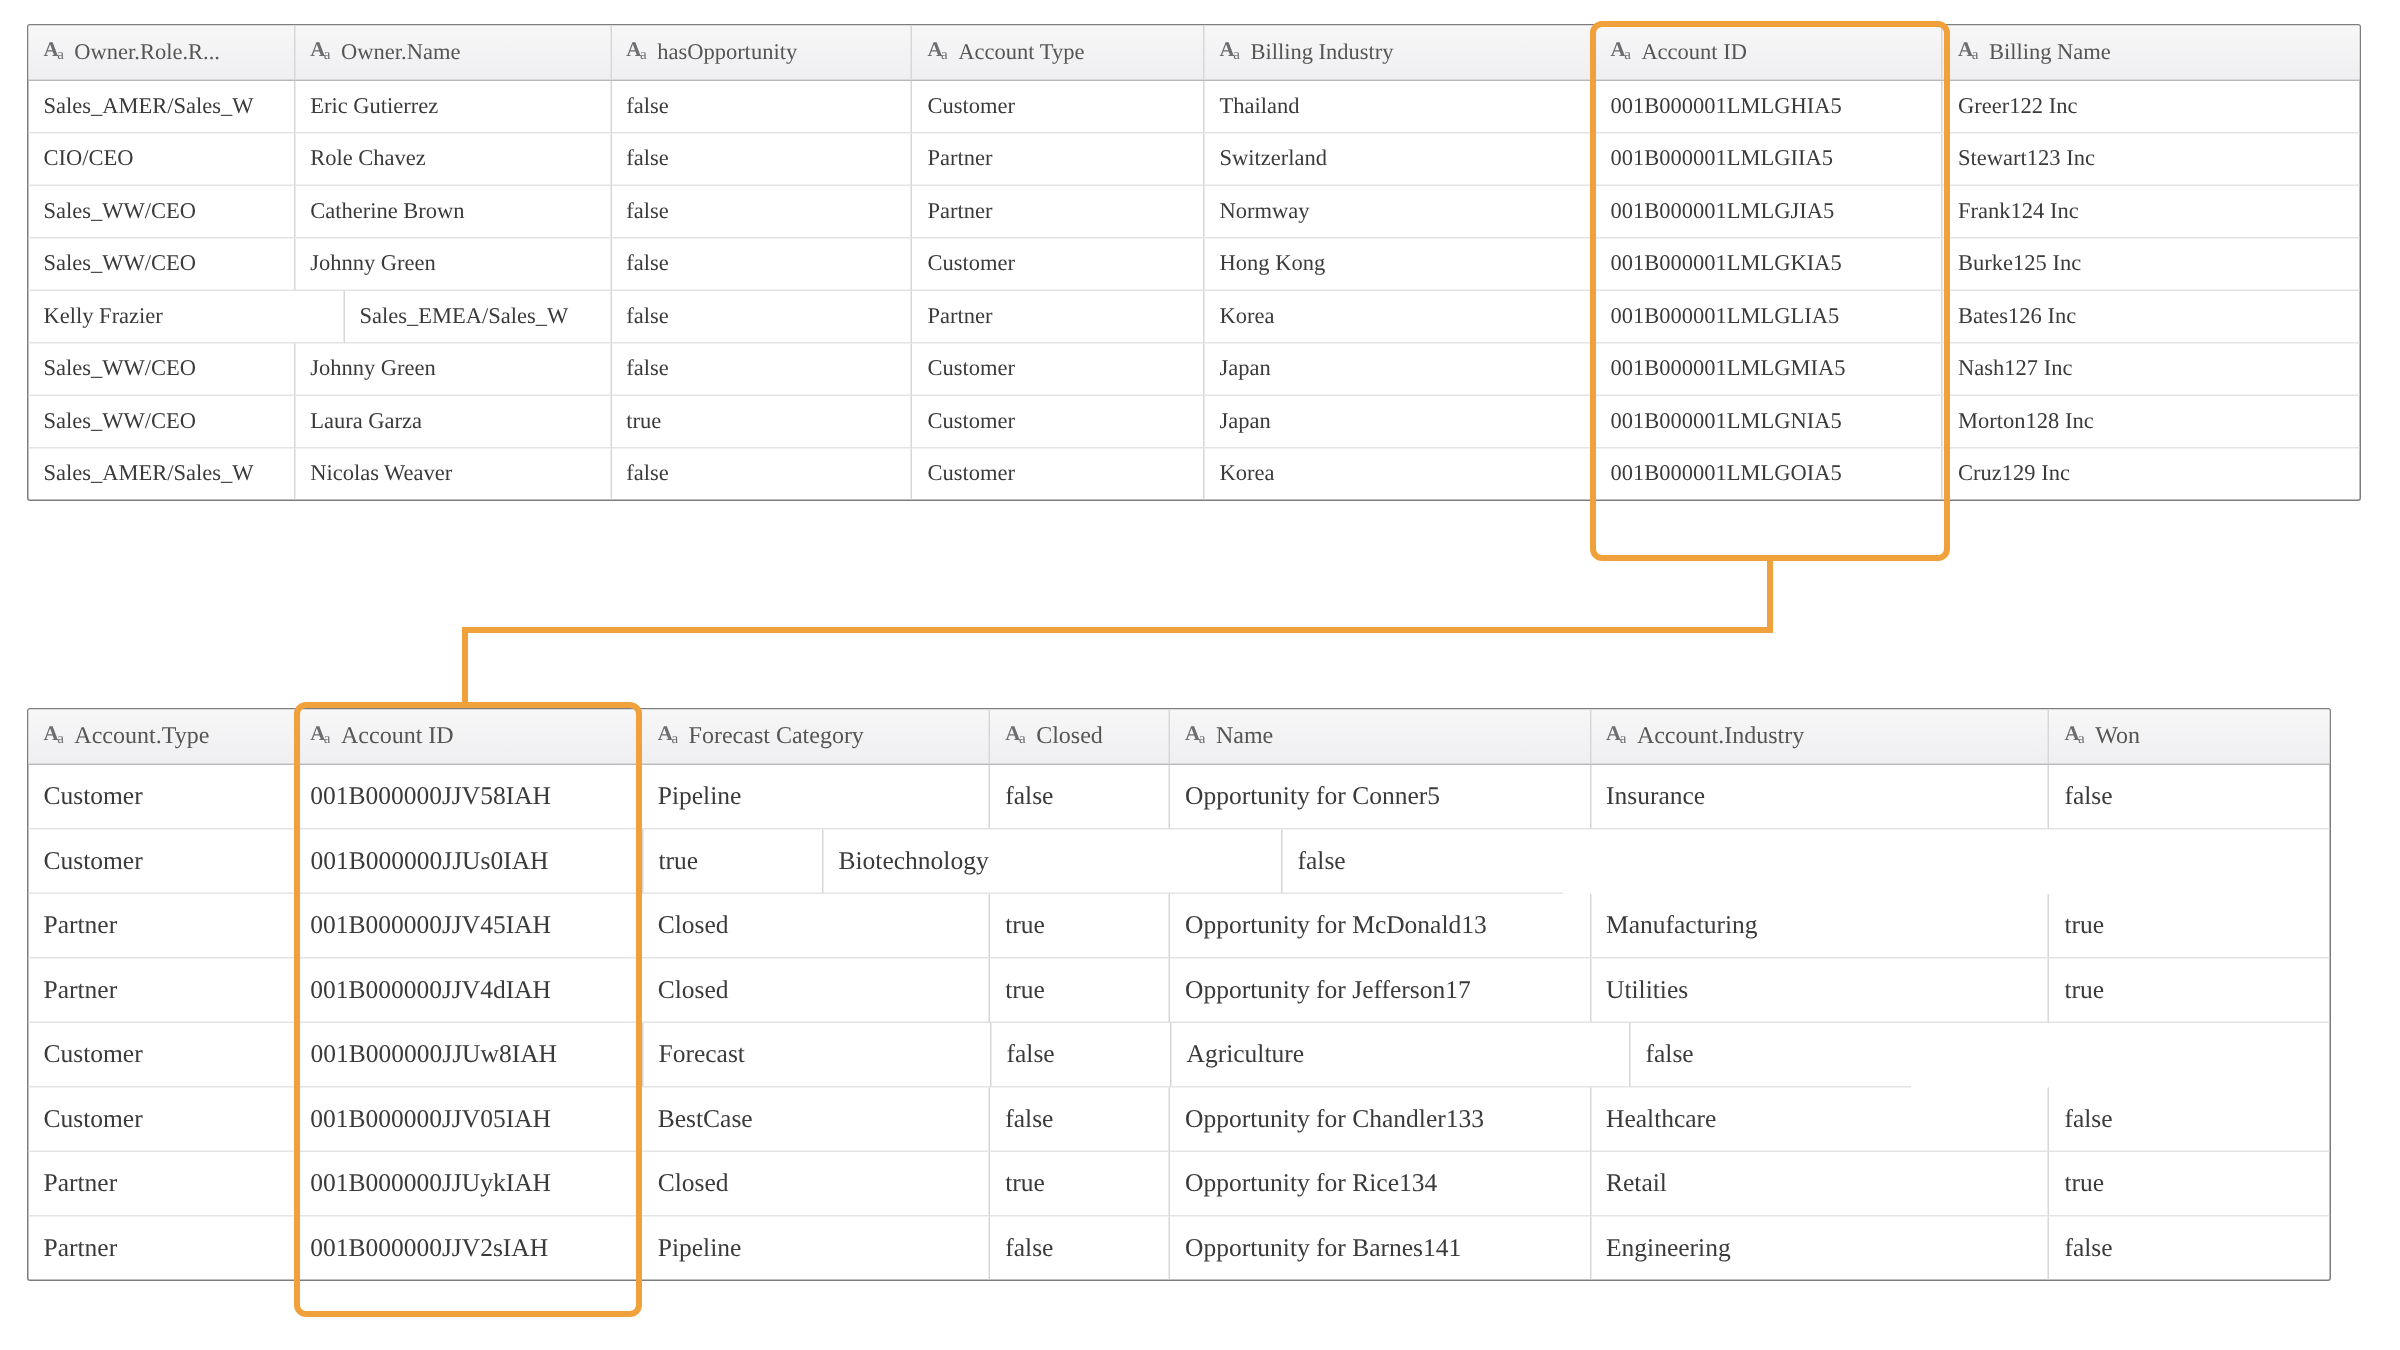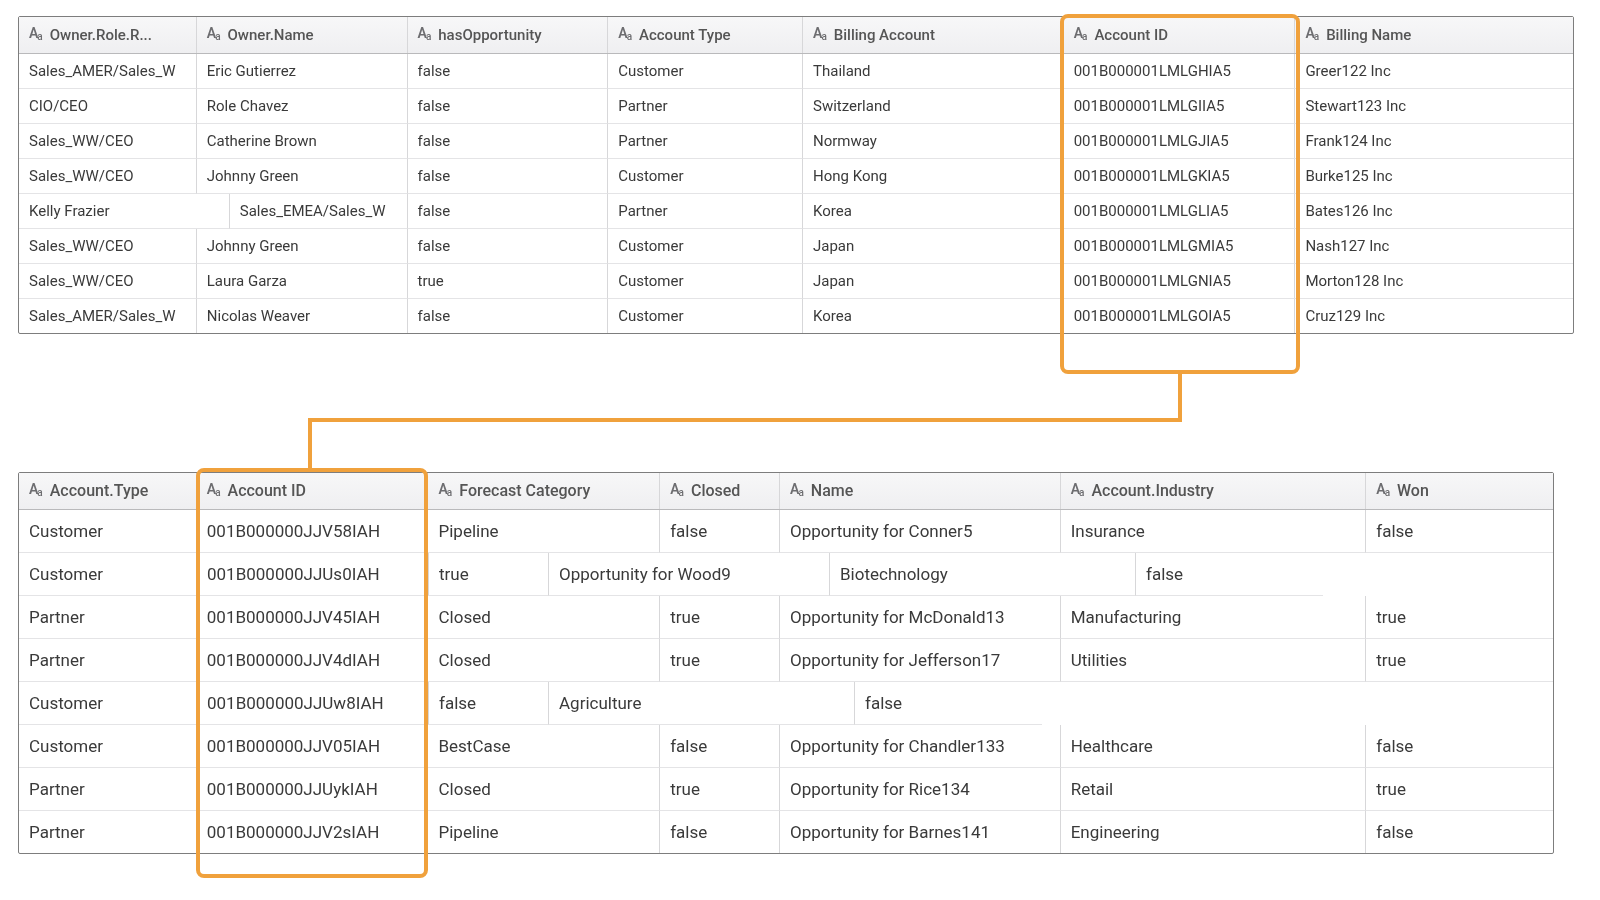--- a/index.html
+++ b/index.html
@@ -12,21 +12,21 @@
   
   .dtable{
     position:absolute;
     border:1px solid #7d7d7d;
     border-radius:2px;
     background:#fff;
     box-sizing:border-box;
     display:flex;flex-direction:column;
   }
   .dtable .row{
-    display:flex;flex-direction:row;align-items:stretch;
+    display:flex;flex-direction:row;align-items:stretch;font-family:Liberation Serif, serif;
   }
   .dtable .hdr{
     background:linear-gradient(#f7f7f8,#efeff1);
     border-bottom:1px solid #b9b9bb;
   }
   .dtable .cell{
     box-sizing:border-box;
     padding:7px 10px 7px 10px;
     border-right:1px solid #d7d7d9;
     font-size:15px;
@@ -104,21 +104,21 @@
         <div class="cell c2">
           <span class="type-icon"><span class="big">A</span><span class="sub">a</span></span>
           <span>hasOpportunity</span>
         </div>
         <div class="cell c3">
           <span class="type-icon"><span class="big">A</span><span class="sub">a</span></span>
           <span>Account Type</span>
         </div>
         <div class="cell c4">
           <span class="type-icon"><span class="big">A</span><span class="sub">a</span></span>
-          <span>Billing Account</span>
+          <span>Billing Industry</span>
         </div>
         <div class="cell c5">
           <span class="type-icon"><span class="big">A</span><span class="sub">a</span></span>
           <span>Account ID</span>
         </div>
         <div class="cell c6">
           <span class="type-icon"><span class="big">A</span><span class="sub">a</span></span>
           <span>Billing Name</span>
         </div>
       </div>
@@ -232,21 +232,20 @@
         <div class="cell c2">Pipeline</div>
         <div class="cell c3">false</div>
         <div class="cell c4">Opportunity for Conner5</div>
         <div class="cell c5">Insurance</div>
         <div class="cell c6">false</div>
       </div>
       <div class="row">
         <div class="cell c0">Customer</div>
         <div class="cell c1">001B000000JJUs0IAH</div>
         <div class="cell c3">true</div>
-        <div class="cell c4">Opportunity for Wood9</div>
         <div class="cell c5">Biotechnology</div>
         <div class="cell c6">false</div>
       </div>
       <div class="row">
         <div class="cell c0">Partner</div>
         <div class="cell c1">001B000000JJV45IAH</div>
         <div class="cell c2">Closed</div>
         <div class="cell c3">true</div>
         <div class="cell c4">Opportunity for McDonald13</div>
         <div class="cell c5">Manufacturing</div>
@@ -257,20 +256,21 @@
         <div class="cell c1">001B000000JJV4dIAH</div>
         <div class="cell c2">Closed</div>
         <div class="cell c3">true</div>
         <div class="cell c4">Opportunity for Jefferson17</div>
         <div class="cell c5">Utilities</div>
         <div class="cell c6">true</div>
       </div>
       <div class="row">
         <div class="cell c0">Customer</div>
         <div class="cell c1">001B000000JJUw8IAH</div>
+        <div class="cell c2">Forecast</div>
         <div class="cell c3">false</div>
         <div class="cell c5">Agriculture</div>
         <div class="cell c6">false</div>
       </div>
       <div class="row">
         <div class="cell c0">Customer</div>
         <div class="cell c1">001B000000JJV05IAH</div>
         <div class="cell c2">BestCase</div>
         <div class="cell c3">false</div>
         <div class="cell c4">Opportunity for Chandler133</div>

